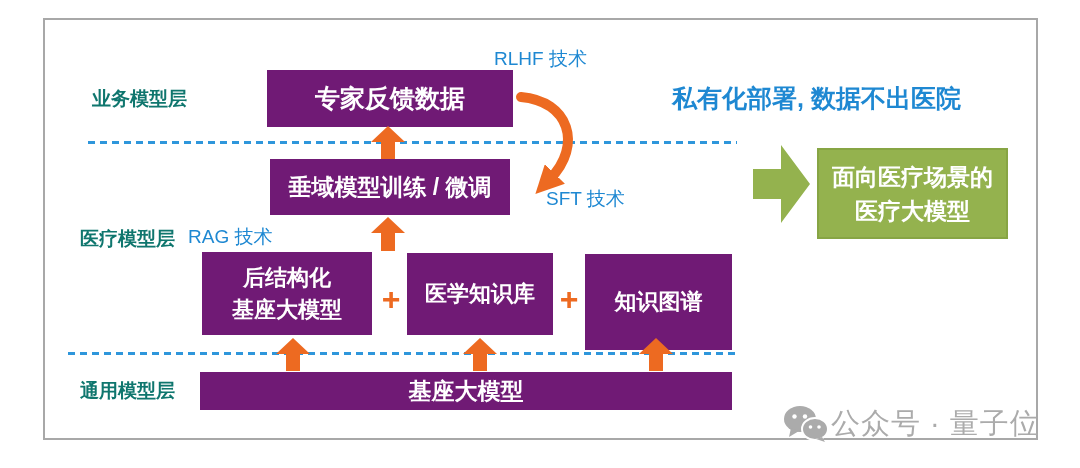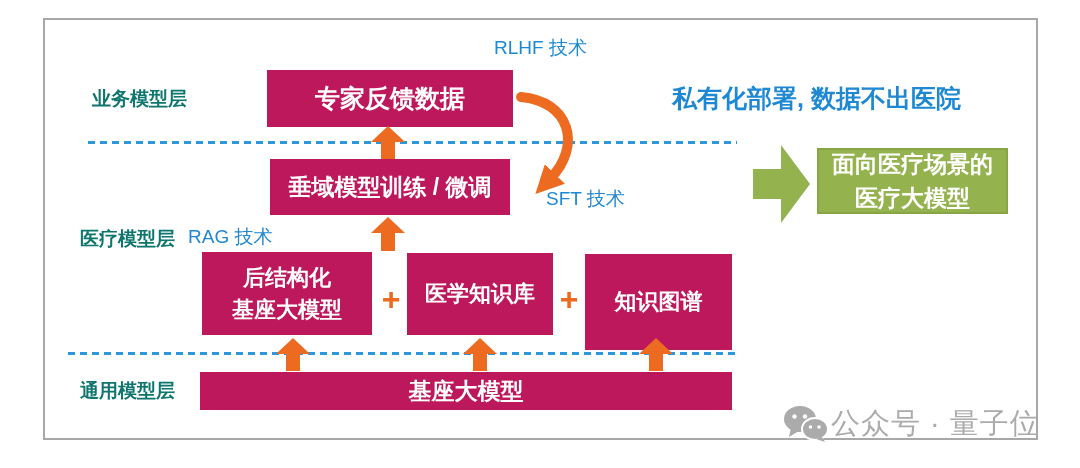--- a/index.html
+++ b/index.html
@@ -9,21 +9,21 @@
     position:relative; width:1080px; height:468px; background:#ffffff; overflow:hidden;
   }
   .frame {
     position:absolute; left:43px; top:18px; width:995px; height:422px;
     border:2px solid #a8a8a8; background:#ffffff;
   }
   .layer-label {
     position:absolute; color:#0f766e; font-weight:bold; font-size:19px; white-space:nowrap;
   }
   .bluebox {
-    position:absolute; background:#be185d; color:#ffffff; font-weight:bold;
+    position:absolute; background:#701a75; color:#ffffff; font-weight:bold;
     display:flex; align-items:center; justify-content:center; text-align:center;
     white-space:nowrap;
   }
   .bluebox.multiline { flex-direction:column; line-height:1.45; }
   .dashline {
     position:absolute; height:3px;
     background:repeating-linear-gradient(90deg,#2e96db 0 7px,transparent 7px 12px);
   }
   .uparrow { position:absolute; }
   .plus {
@@ -31,21 +31,21 @@
     width:30px; text-align:center; line-height:30px;
   }
   .techlabel {
     position:absolute; color:#1e88d2; font-size:19px; white-space:nowrap; font-weight:500;
   }
   .deploy-note {
     position:absolute; left:672px; top:82px; color:#1e88d2; font-weight:bold; font-size:25px;
     white-space:nowrap;
   }
   .greenbox {
-    position:absolute; left:817px; top:148px; width:191px; height:66px;
+    position:absolute; left:817px; top:148px; width:191px; height:91px;
     background:#94b24e; border:2px solid #87a544; color:#ffffff; font-weight:bold;
     font-size:23px; display:flex; flex-direction:column; align-items:center;
     justify-content:center; line-height:34px; text-align:center; white-space:nowrap;
   }
   .green-arrow { position:absolute; left:753px; top:145px; }
   .curved-arrow { position:absolute; left:505px; top:85px; }
   .watermark {
     position:absolute; left:783px; top:404px; display:flex; align-items:center;
     gap:2px; z-index:5;
   }
@@ -101,21 +101,21 @@
 
   <svg class="curved-arrow" width="100" height="120" viewBox="0 0 100 120">
     <defs>
       <marker id="ah" markerUnits="userSpaceOnUse" markerWidth="28" markerHeight="28" refX="7" refY="14" orient="auto">
         <path d="M0,0 L28,14 L0,28 z" fill="#ed6a21"></path>
       </marker>
     </defs>
     <path d="M 16 12 C 64 16, 78 60, 45 94" fill="none" stroke="#ed6a21" stroke-width="10" stroke-linecap="round" marker-end="url(#ah)"></path>
   </svg>
 
-  <div class="techlabel" style="left:494px; top:35px;">RLHF 技术</div>
+  <div class="techlabel" style="left:494px; top:46px;">RLHF 技术</div>
   <div class="techlabel" style="left:546px; top:186px;">SFT 技术</div>
   <div class="techlabel" style="left:188px; top:224px;">RAG 技术</div>
 
   <div class="deploy-note">私有化部署, 数据不出医院</div>
 
   <svg class="green-arrow" width="57" height="78" viewBox="0 0 57 78">
     <polygon points="0,24 28,24 28,0 57,39 28,78 28,54 0,54" fill="#94b24e"></polygon>
   </svg>
   <div class="greenbox">
     <span>面向医疗场景的</span>

